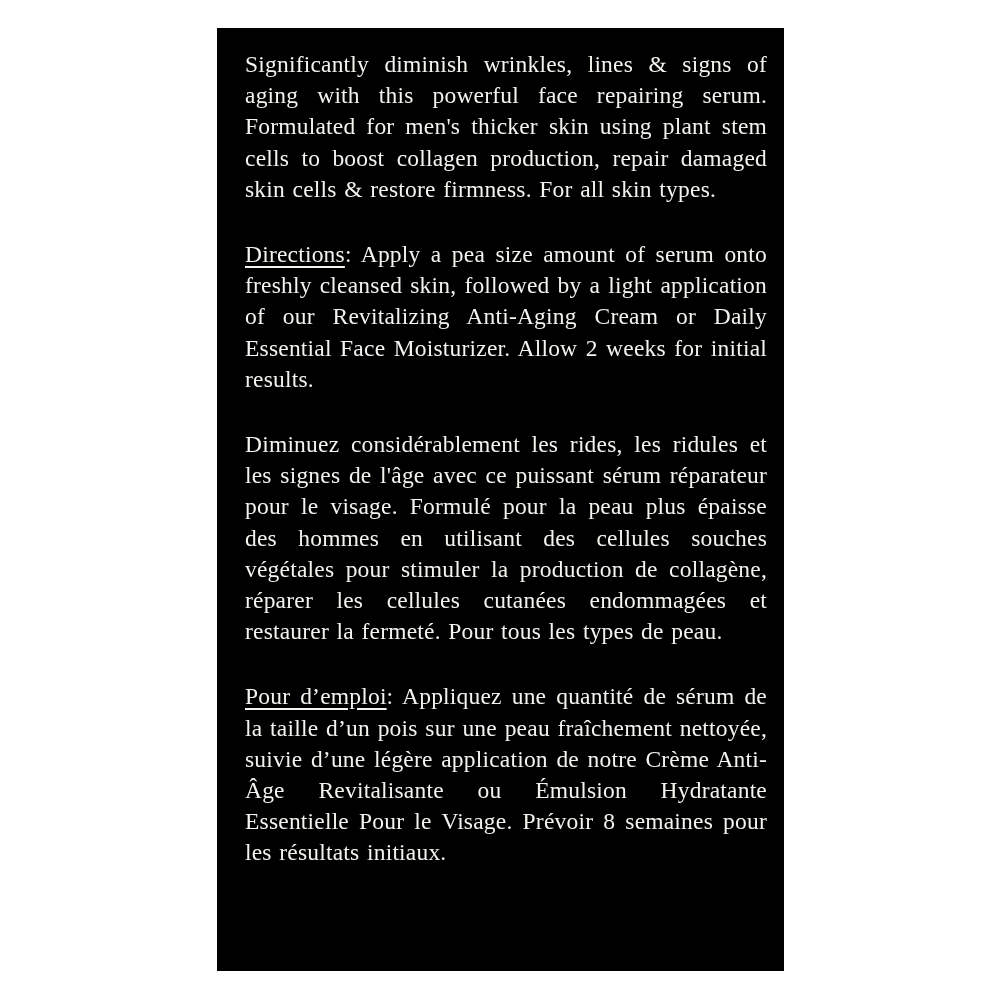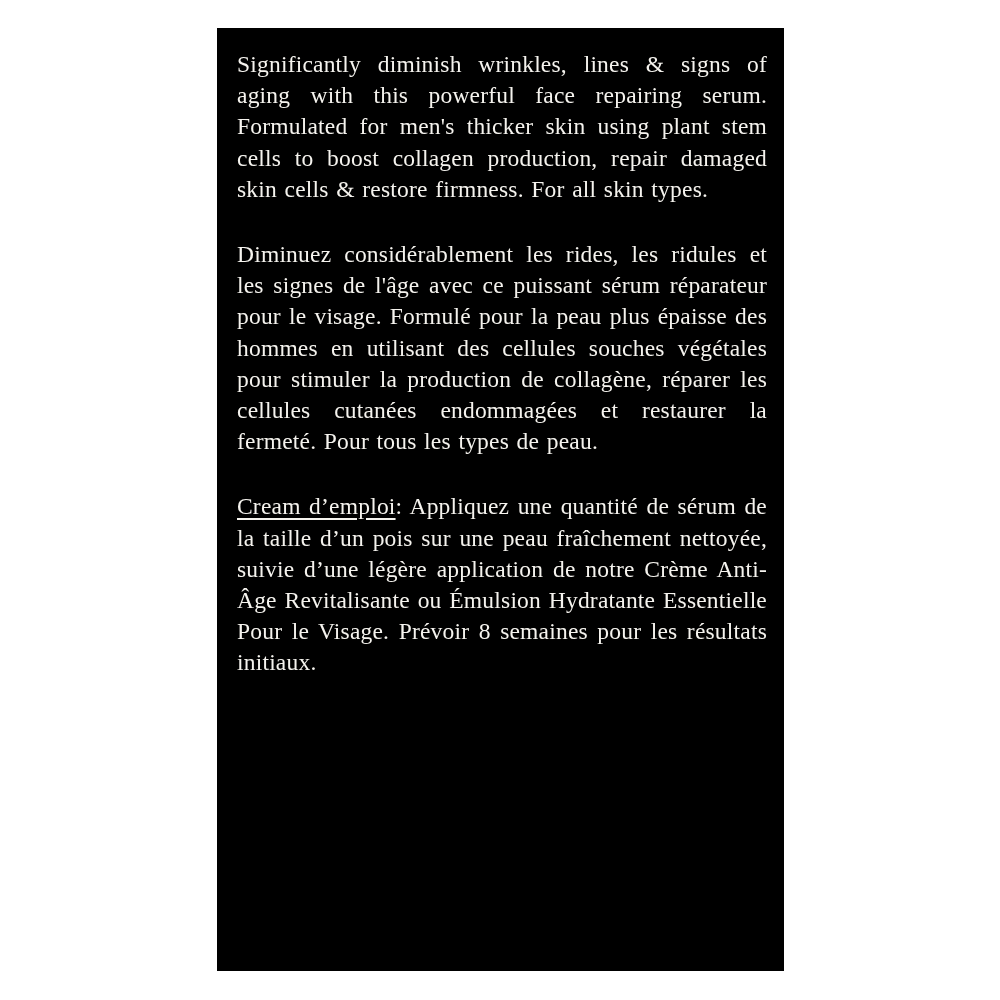--- a/index.html
+++ b/index.html
@@ -26,40 +26,41 @@
     box-sizing: border-box;
     padding: 21px 17px 0 16px;
     overflow: hidden;
   }
   .para {
     color: #f5f3ee;
     font-size: 23.5px;
     line-height: 31.2px;
     text-align: justify;
     text-align-last: left;
-    margin: 0 0 34px 4px;
+    margin: 0 0 34px 12px;
     letter-spacing: 0.2px;
     word-spacing: 1.5px;
   }
   .para:last-child {
     margin-bottom: 0;
   }
   .para-heading {
     text-decoration: underline;
     text-decoration-thickness: 1.5px;
     text-underline-offset: 4px;
   }
 </style>
 </head>
 <body>
 
 <div class="page">
   <div class="label-panel">
 
     <p class="para"><span>Significantly diminish wrinkles, lines &amp; signs of aging with this powerful face repairing serum. Formulated for men's thicker skin using plant stem cells to boost collagen production, repair damaged skin cells &amp; restore firmness. For all skin types.</span></p>
 
+    <p class="para"><span class="para-heading">Directions</span><span>: </span><span>Apply a pea size amount of serum onto freshly cleansed skin, followed by a light application of our Revitalizing Anti-Aging Cream or Daily Essential Face Moisturizer. Allow 2 weeks for initial results.</span></p>
 
     <p class="para"><span>Diminuez considérablement les rides, les ridules et les signes de l'âge avec ce puissant sérum réparateur pour le visage. Formulé pour la peau plus épaisse des hommes en utilisant des cellules souches végétales pour stimuler la production de collagène, réparer les cellules cutanées endommagées et restaurer la fermeté. Pour tous les types de peau.</span></p>
 
-    <p class="para"><span class="para-heading">Cream d’emploi</span><span>: </span><span>Appliquez une quantité de sérum de la taille d’un pois sur une peau fraîchement nettoyée, suivie d’une légère application de notre Crème Anti-Âge Revitalisante ou Émulsion Hydratante Essentielle Pour le Visage. Prévoir 8 semaines pour les résultats initiaux.</span></p>
+    <p class="para"><span class="para-heading">Pour d’emploi</span><span>: </span><span>Appliquez une quantité de sérum de la taille d’un pois sur une peau fraîchement nettoyée, suivie d’une légère application de notre Crème Anti-Âge Revitalisante ou Émulsion Hydratante Essentielle Pour le Visage. Prévoir 8 semaines pour les résultats initiaux.</span></p>
 
   </div>
 </div>
 
 </body></html>

